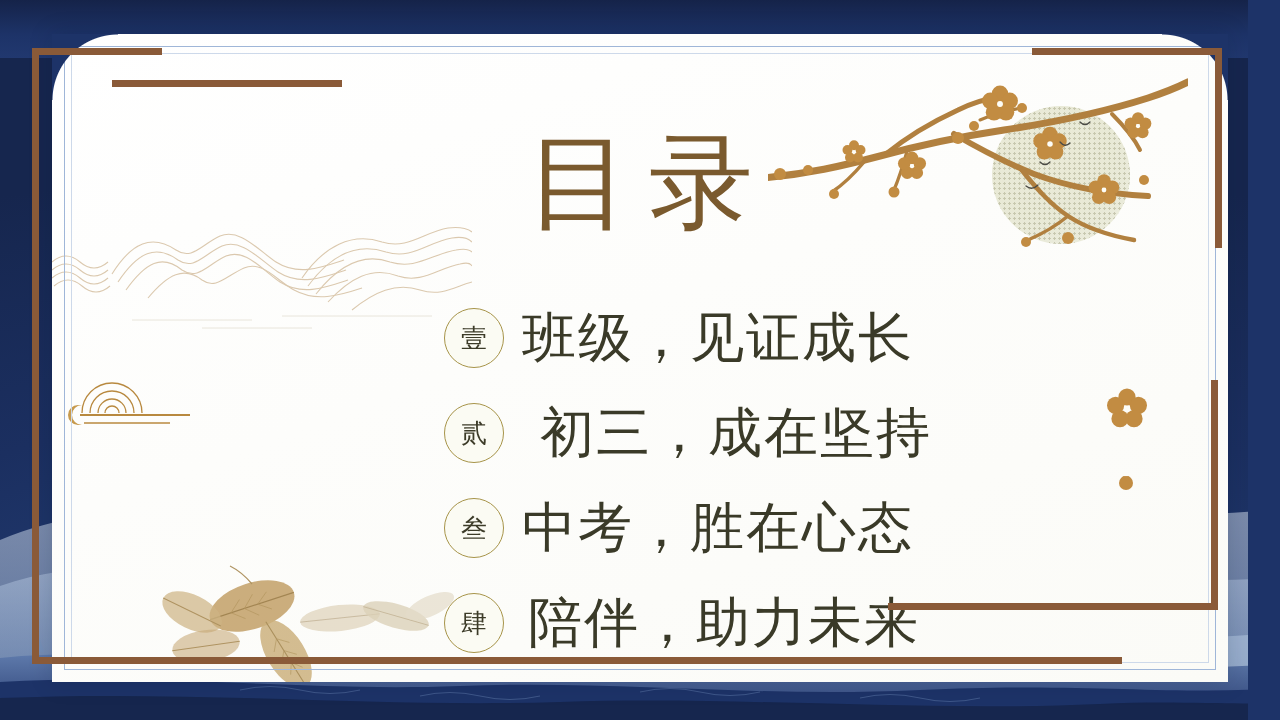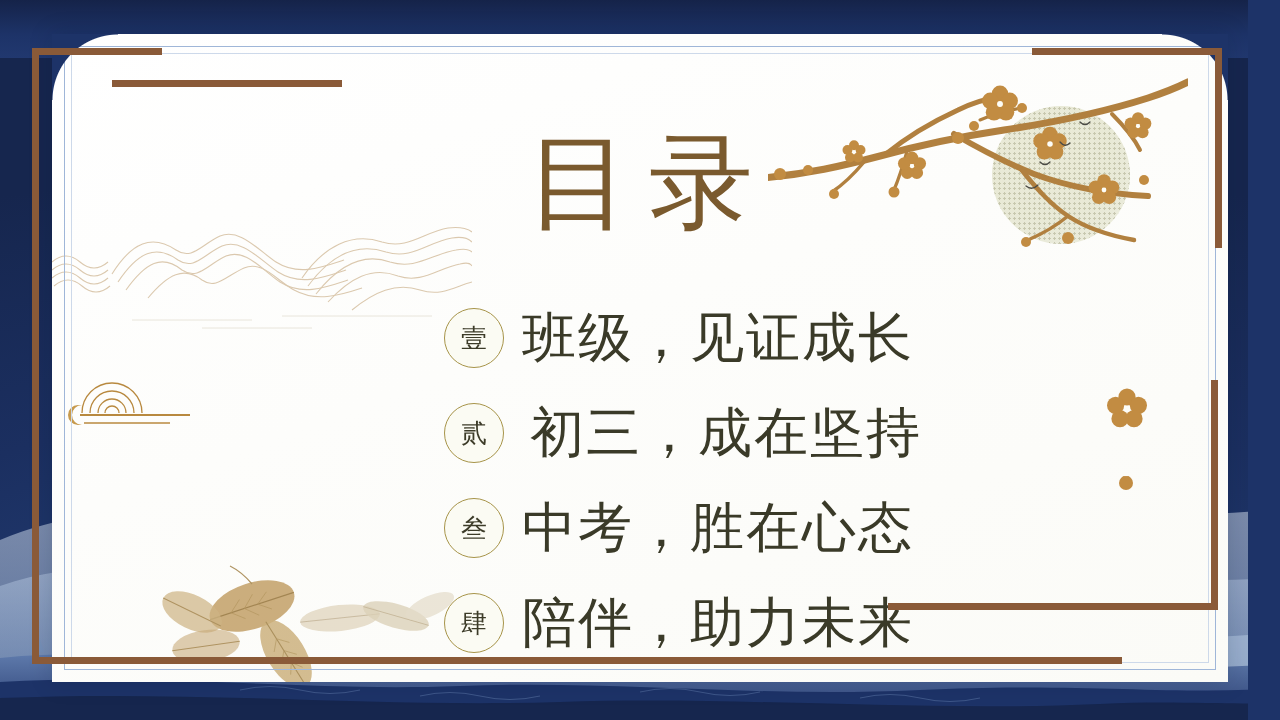--- a/index.html
+++ b/index.html
@@ -104,23 +104,23 @@
     border:1.6px solid #a79449;background:#fbfbf3;
     display:flex;align-items:center;justify-content:center;
     font-size:26px;color:#3c3b28;
     font-family:"DejaVu Serif","Liberation Serif",serif;
   }
   .toc-label{
     margin-left:18px;font-size:54px;color:#3a3a28;letter-spacing:2px;
     font-family:"DejaVu Serif","Liberation Serif",serif;
     white-space:nowrap;
   }
-  .toc-item[data-idx="1"] .toc-label{margin-left:26px;}
+  .toc-item[data-idx="1"] .toc-label{margin-left:36px;}
   .toc-item[data-idx="2"] .toc-label{text-align:center;}
-  .toc-item[data-idx="3"] .toc-label{margin-left:18px;}
+  .toc-item[data-idx="3"] .toc-label{margin-left:24px;}
 </style>
 </head>
 <body>
 
 <div class="slide">
 
   <div class="bg-navy"></div>
   <div class="bg-navy-top"></div>
 
   <div class="water-wrap">

